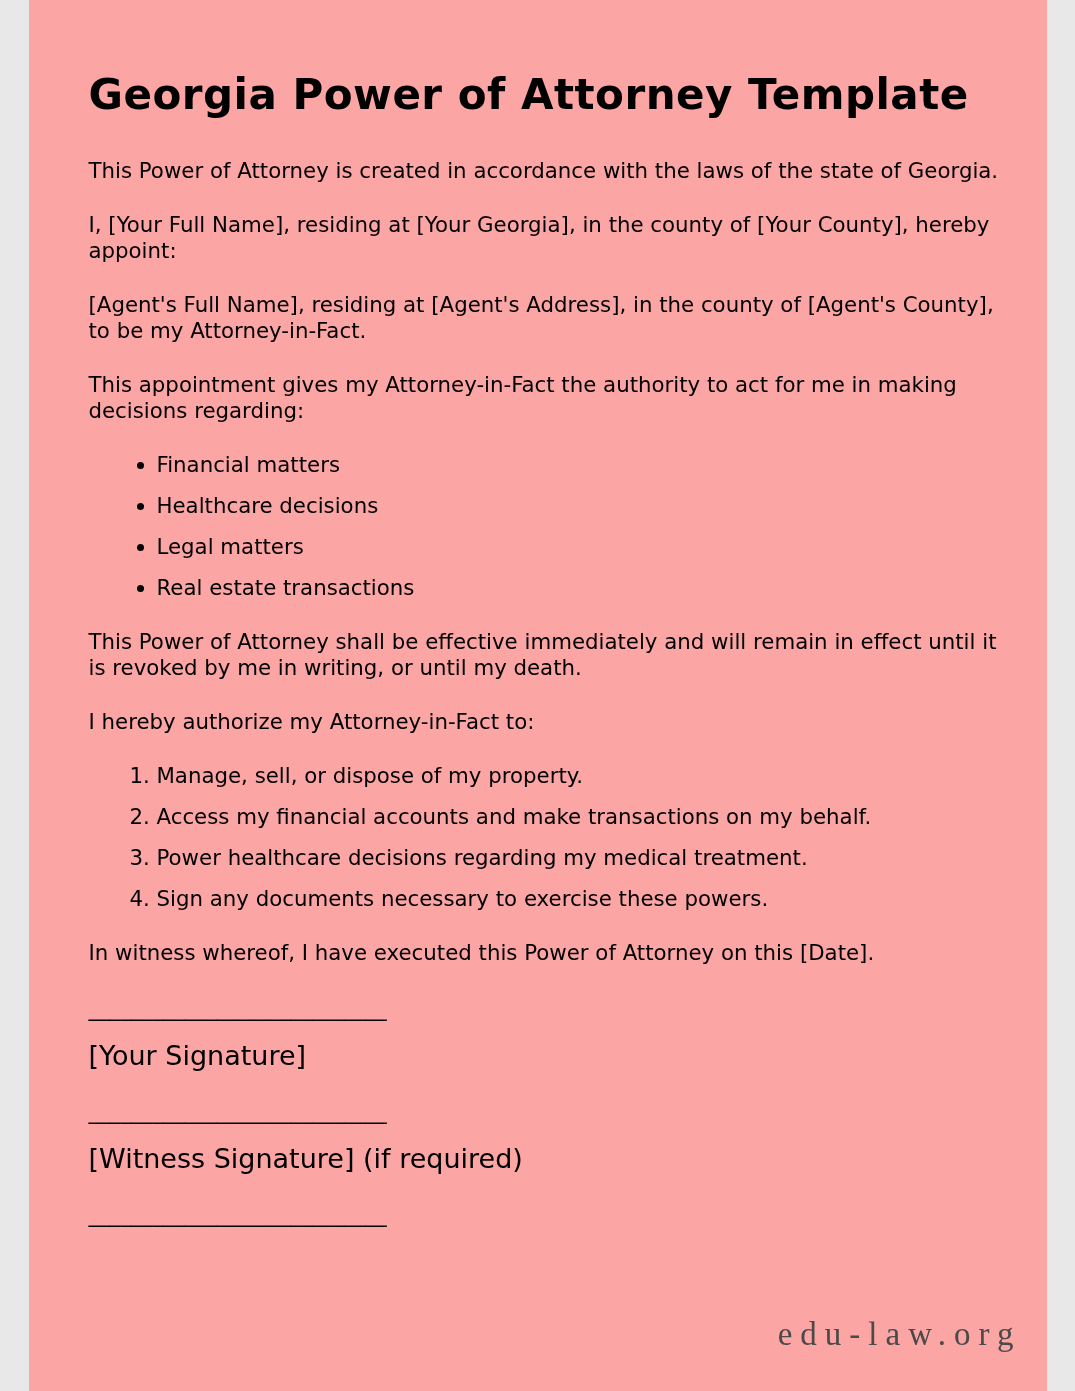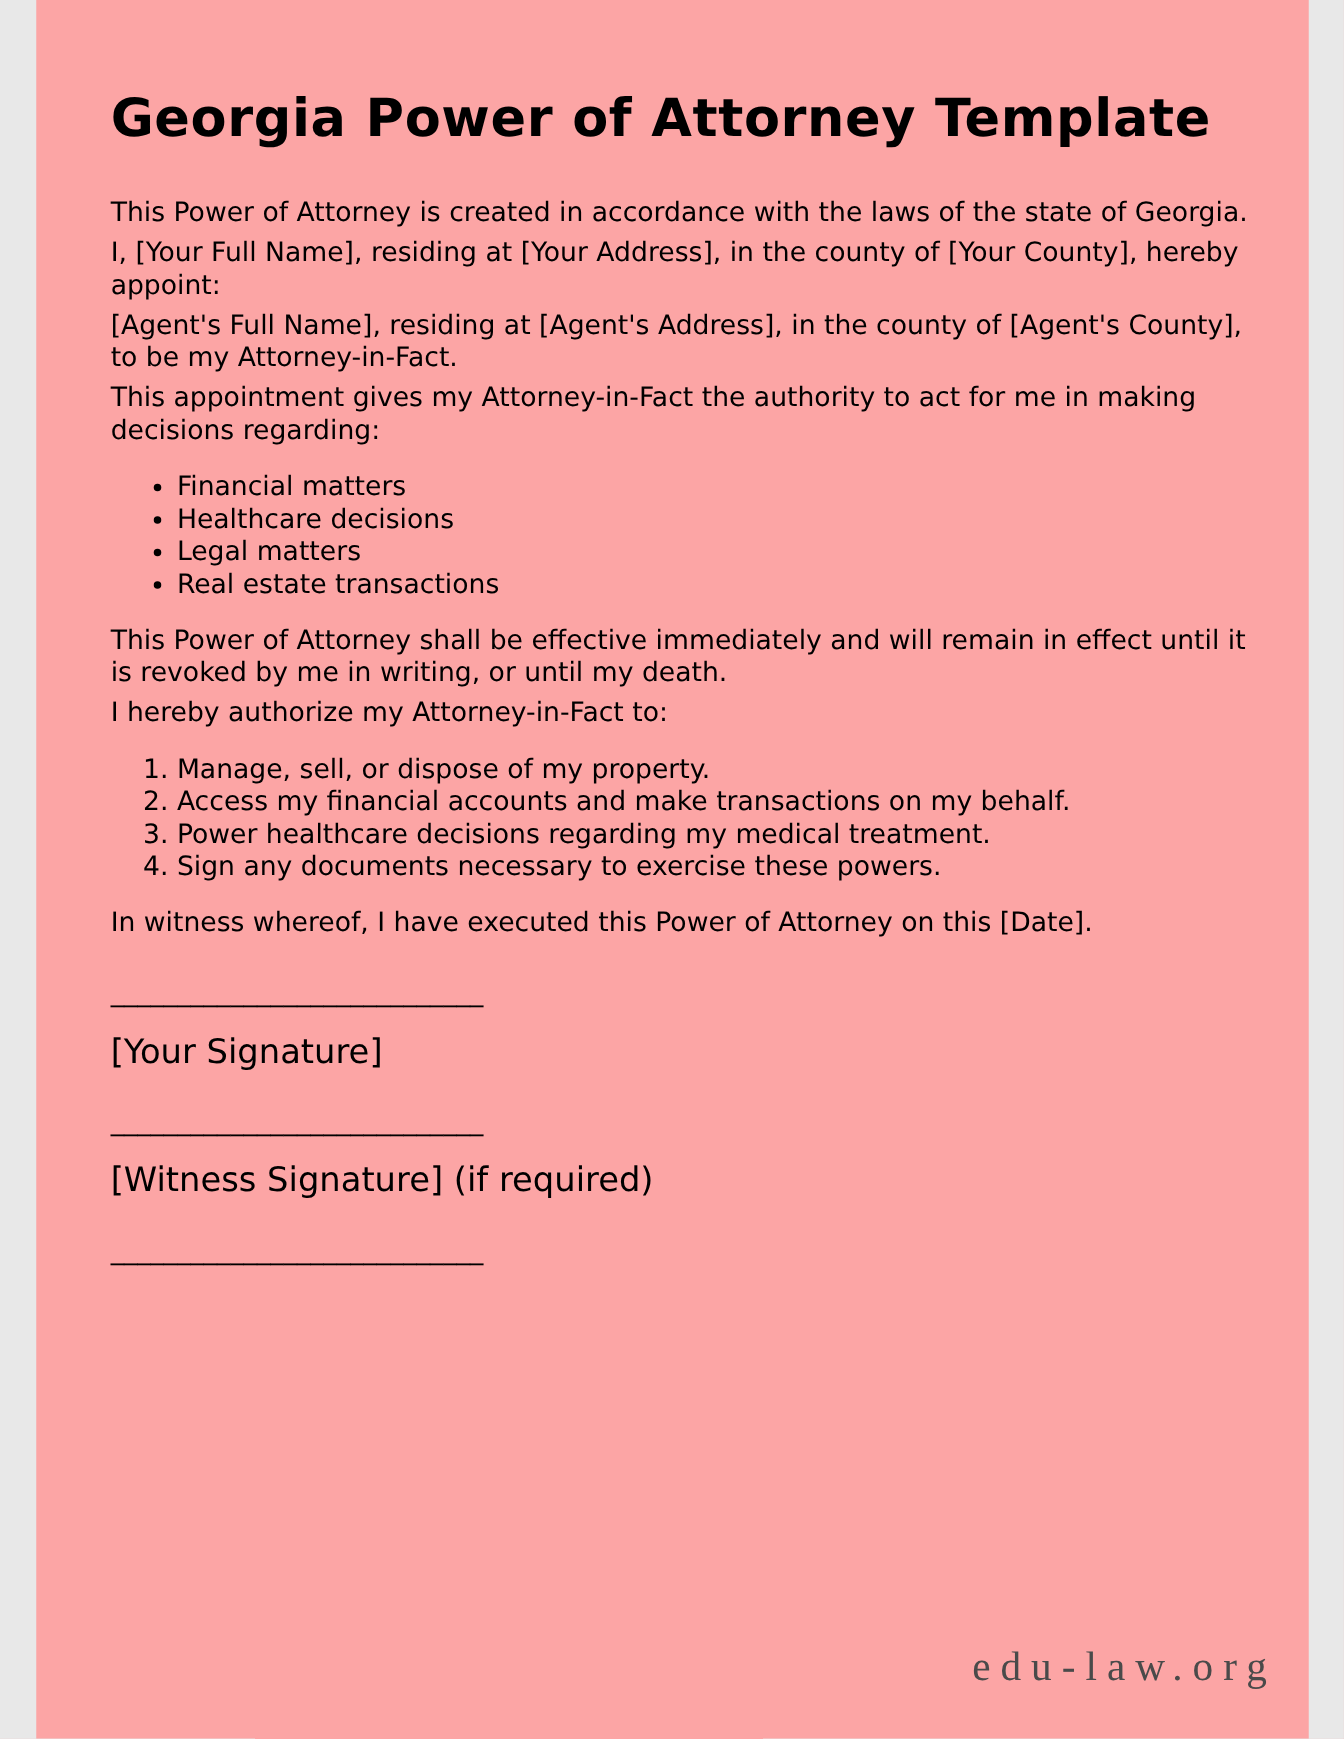--- a/index.html
+++ b/index.html
@@ -22,29 +22,29 @@
     font-size: 42px;
     line-height: 1.1;
     font-weight: bold;
     letter-spacing: 0.5px;
     margin: 0 0 40px 0;
     color: #000000;
   }
   p.body-text {
     font-size: 21.3px;
     line-height: 26px;
-    margin: 6px 0;
+    margin: 28px 0;
   }
   ul.bullet-list, ol.number-list {
     font-size: 21.3px;
     line-height: 26px;
     margin: 19px 0;
     padding-left: 53px;
   }
-  ul.bullet-list li, ol.number-list li { margin: 0; padding: 0; }
+  ul.bullet-list li, ol.number-list li { margin: 15px; padding: 0; }
   strong { font-weight: normal; }
   p.sig-line {
     font-size: 21.3px;
     line-height: 26px;
     margin: 30px 0 0 0;
     white-space: pre;
     letter-spacing: 0;
   }
   p.sig-label {
     font-size: 27px;
@@ -64,21 +64,21 @@
 </head>
 <body>
 
 <div class="page">
   <div class="content">
 
     <h1 class="doc-title">Georgia Power of Attorney Template</h1>
 
     <p class="body-text">This Power of Attorney is created in accordance with the laws of the state of Georgia.</p>
 
-    <p class="body-text"><span>I, </span><strong>[Your Full Name]</strong><span>, residing at </span><strong>[Your Address]</strong><span>, in the county of </span><strong>[Your County]</strong><span>, hereby appoint:</span></p>
+    <p class="body-text"><span>I, </span><strong>[Your Full Name]</strong><span>, residing at </span><strong>[Your Georgia]</strong><span>, in the county of </span><strong>[Your County]</strong><span>, hereby appoint:</span></p>
 
     <p class="body-text"><strong>[Agent's Full Name]</strong><span>, residing at </span><strong>[Agent's Address]</strong><span>, in the county of </span><strong>[Agent's County]</strong><span>, to be my Attorney-in-Fact.</span></p>
 
     <p class="body-text">This appointment gives my Attorney-in-Fact the authority to act for me in making decisions regarding:</p>
 
     <ul class="bullet-list">
       <li>Financial matters</li>
       <li>Healthcare decisions</li>
       <li>Legal matters</li>
       <li>Real estate transactions</li>

